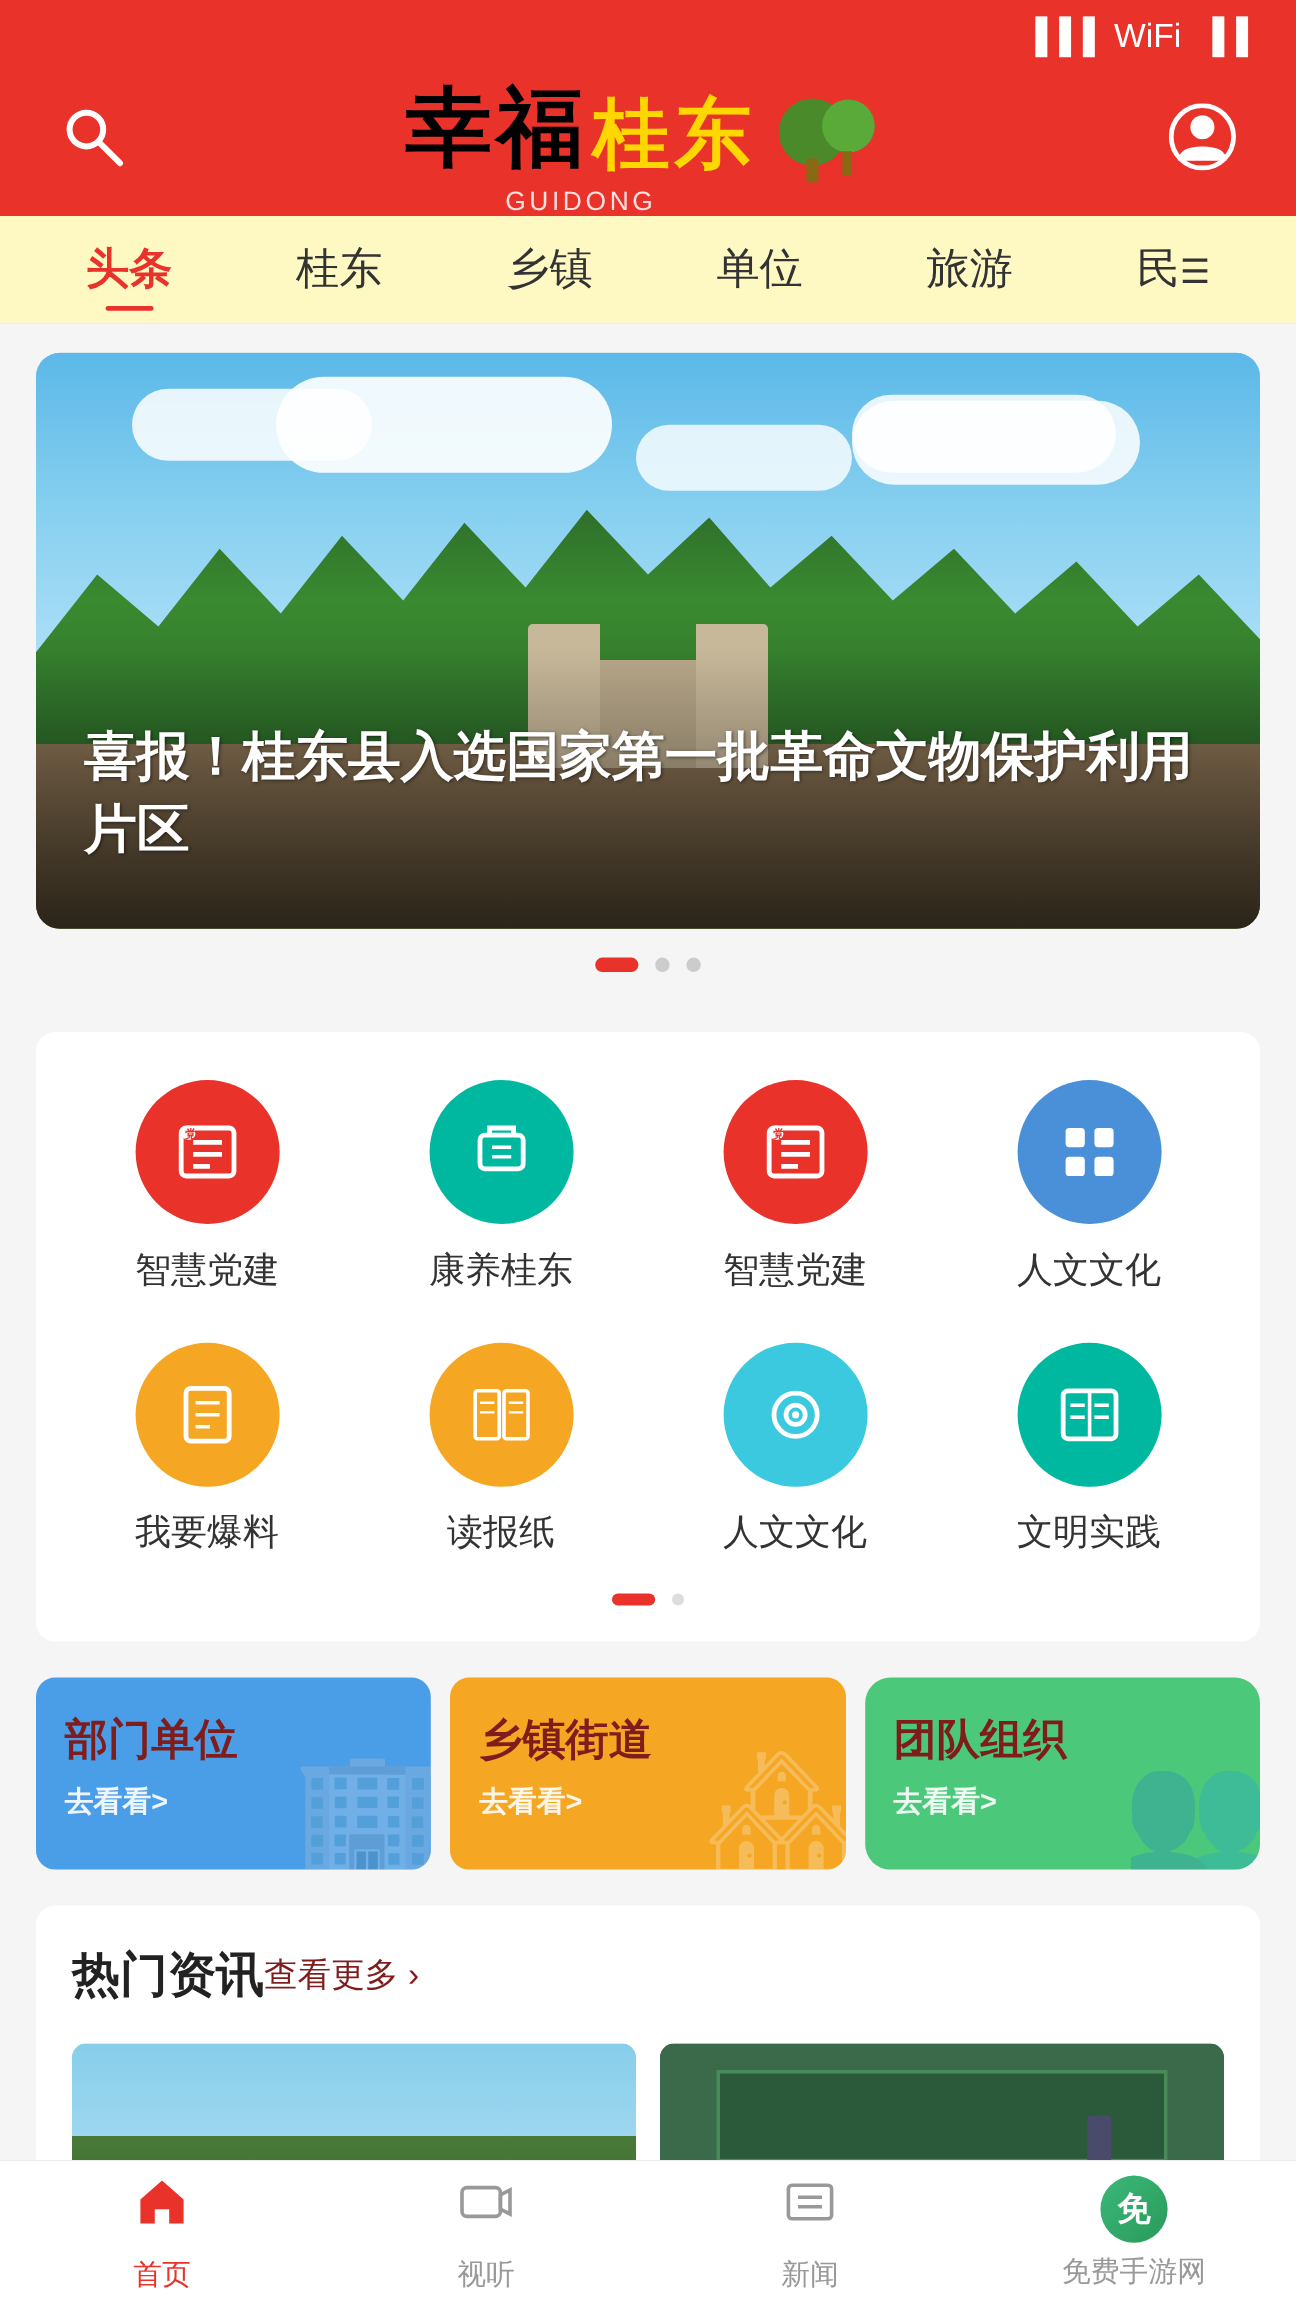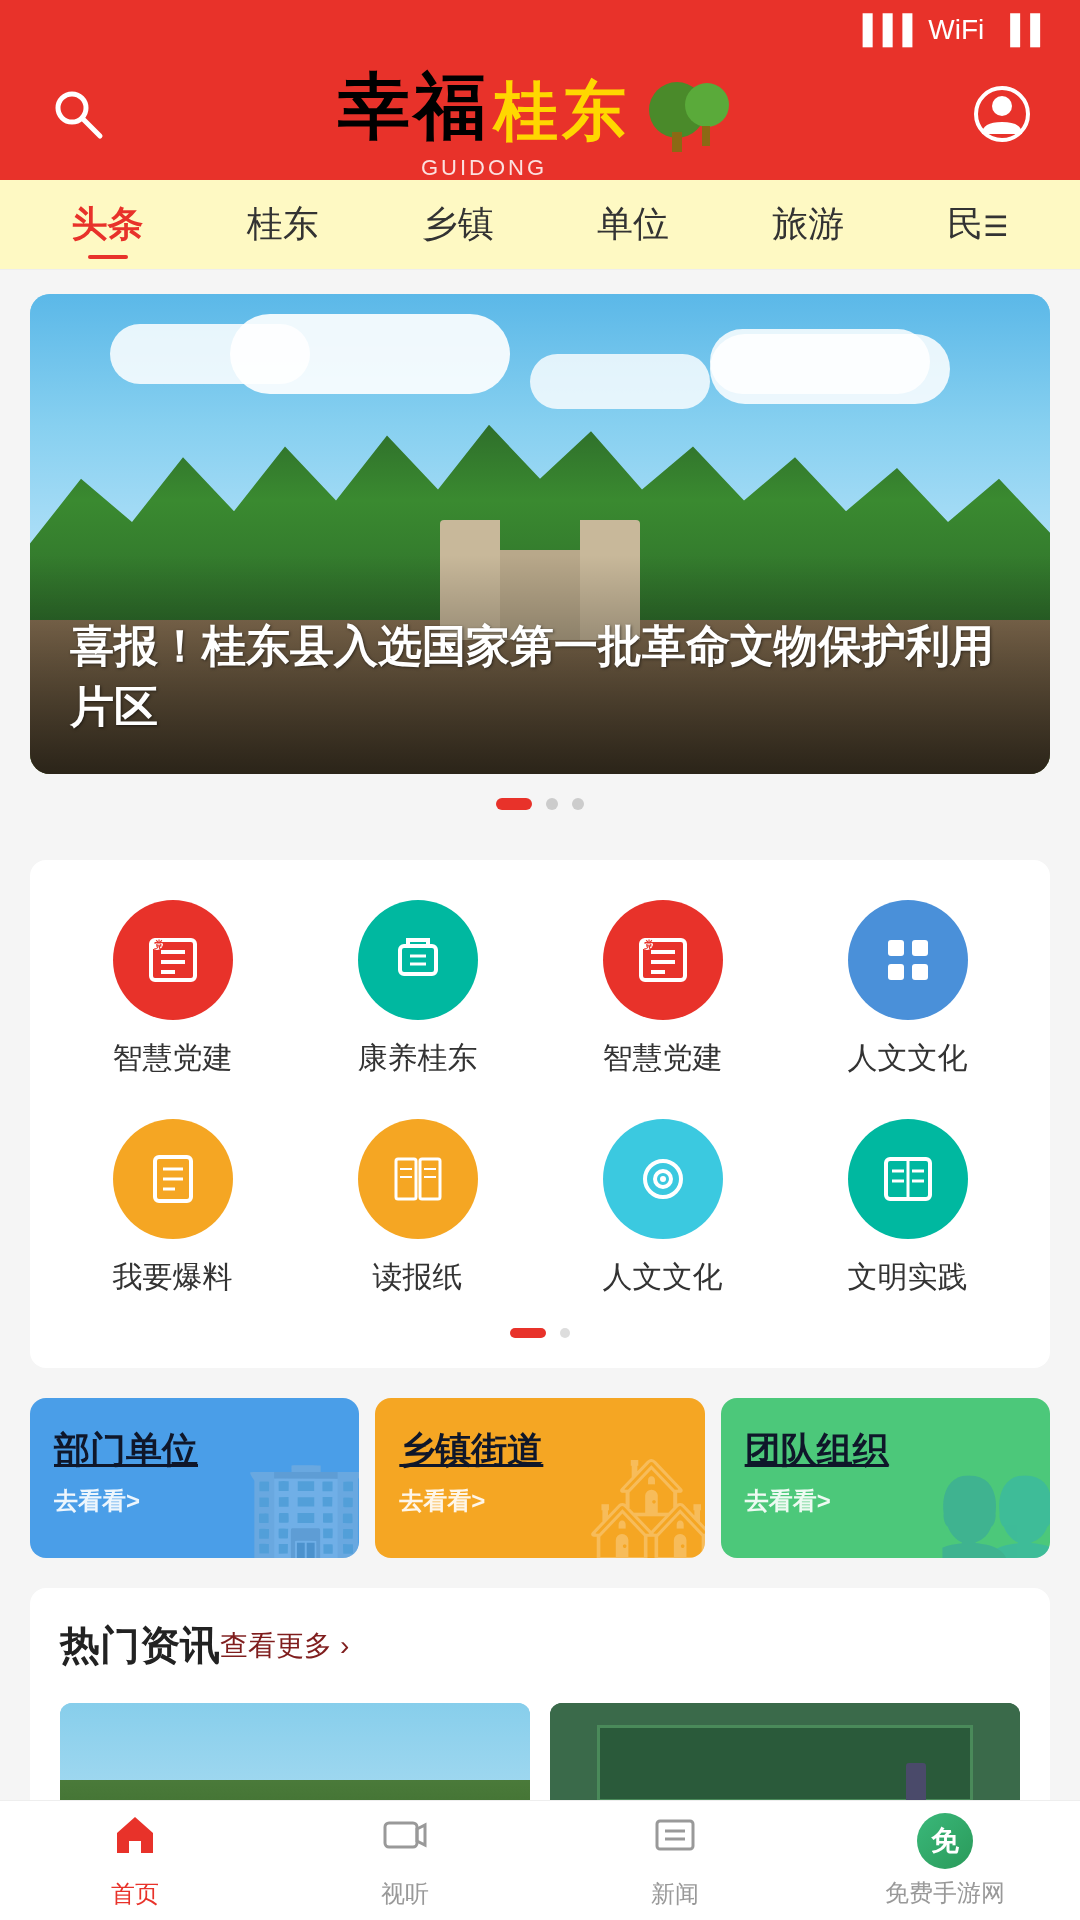--- a/index.html
+++ b/index.html
@@ -141,21 +141,21 @@
       position: absolute;
       bottom: 0; left: 0; right: 0;
       height: 32%;
       background: linear-gradient(180deg, #8b7355 0%, #6b5a3e 100%);
     }
     .banner-text {
       position: absolute;
       bottom: 0;
       left: 0; right: 0;
       background: linear-gradient(transparent, rgba(0,0,0,0.6));
-      padding: 60px 40px 36px;
+      padding: 60px 40px 51px;
       color: white;
       font-size: 44px;
       font-weight: bold;
       line-height: 1.4;
       text-shadow: 1px 1px 3px rgba(0,0,0,0.5);
     }
 
     
     .icon-grid-container {
       background: white;
@@ -212,26 +212,25 @@
       flex: 1;
       border-radius: 16px;
       padding: 28px 24px;
       position: relative;
       overflow: hidden;
       min-height: 160px;
       cursor: pointer;
     }
     .cat-card.blue { background: #4a9ee8; }
     .cat-card.orange { background: #f5a623; }
-    .cat-card.green { background: #4cc87a; }
+    .cat-card.green { background: #4cc87a; border-radius: 21px; }
     .cat-title {
       font-size: 36px;
       font-weight: bold;
-      color: #0f172a;
-      text-decoration: underline;
+      color: #7f1d1d;
     }
     .cat-sub {
       font-size: 24px;
       color: rgba(255,255,255,0.9);
       margin-top: 10px;
       font-weight: bold;
     }
     .cat-icon-bg {
       position: absolute;
       right: -10px;

